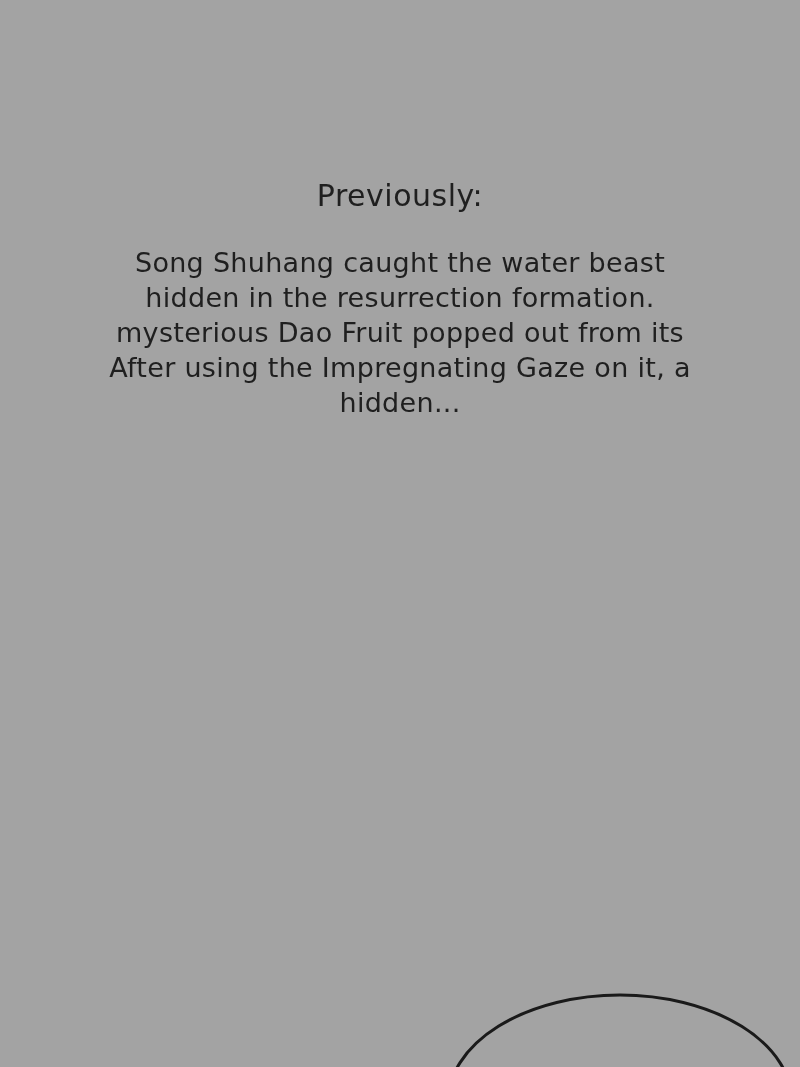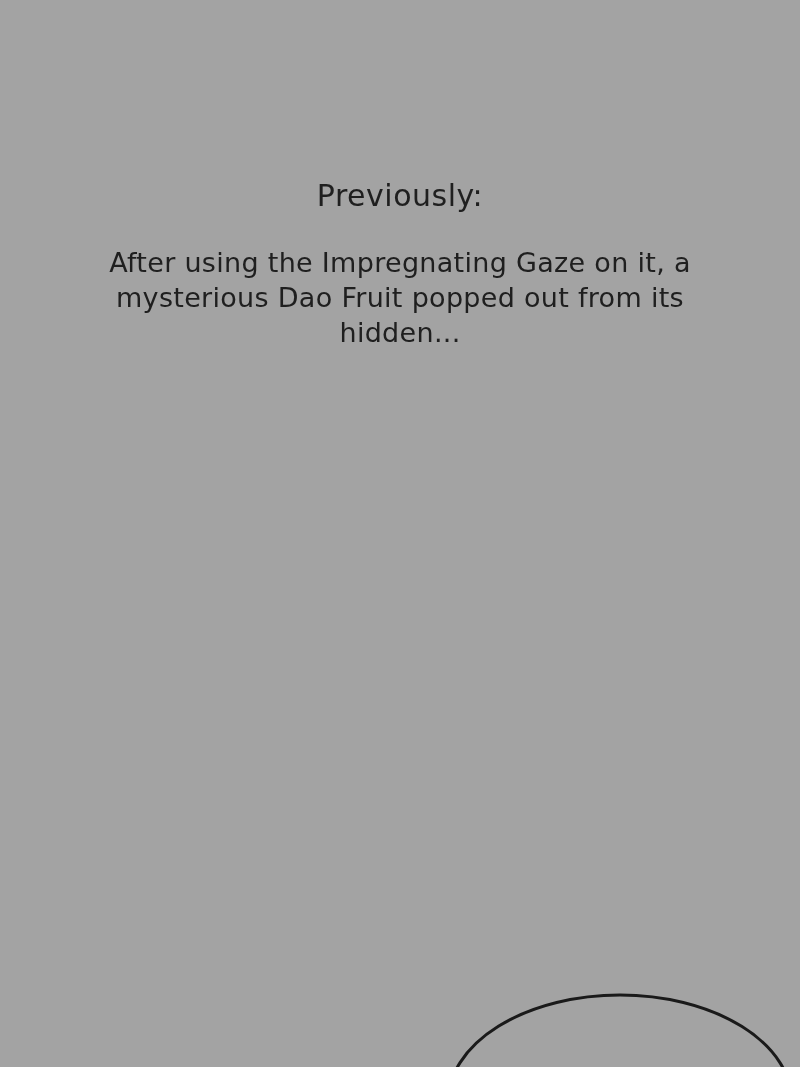--- a/index.html
+++ b/index.html
@@ -49,22 +49,24 @@
   }
 </style>
 </head>
 <body>
 
 <div class="page">
 
   <div class="recap">
     <div class="recap-heading">Previously:</div>
     <p class="recap-body">
+      <span class="recap-line">Song Shuhang caught the water beast</span>
+      <span class="recap-line">hidden in the resurrection formation.</span>
+      <span class="recap-line">mysterious Dao Fruit popped out from its</span>
       <span class="recap-line">After using the Impregnating Gaze on it, a</span>
-      <span class="recap-line">mysterious Dao Fruit popped out from its</span>
       <span class="recap-line">hidden...</span>
     </p>
   </div>
 
   <svg class="bubble-layer" viewBox="0 0 800 1067" xmlns="http://www.w3.org/2000/svg">
     <ellipse cx="620" cy="1102" rx="172" ry="107" fill="none" stroke="#1a1a1a" stroke-width="3"></ellipse>
   </svg>
 
 </div>
 

